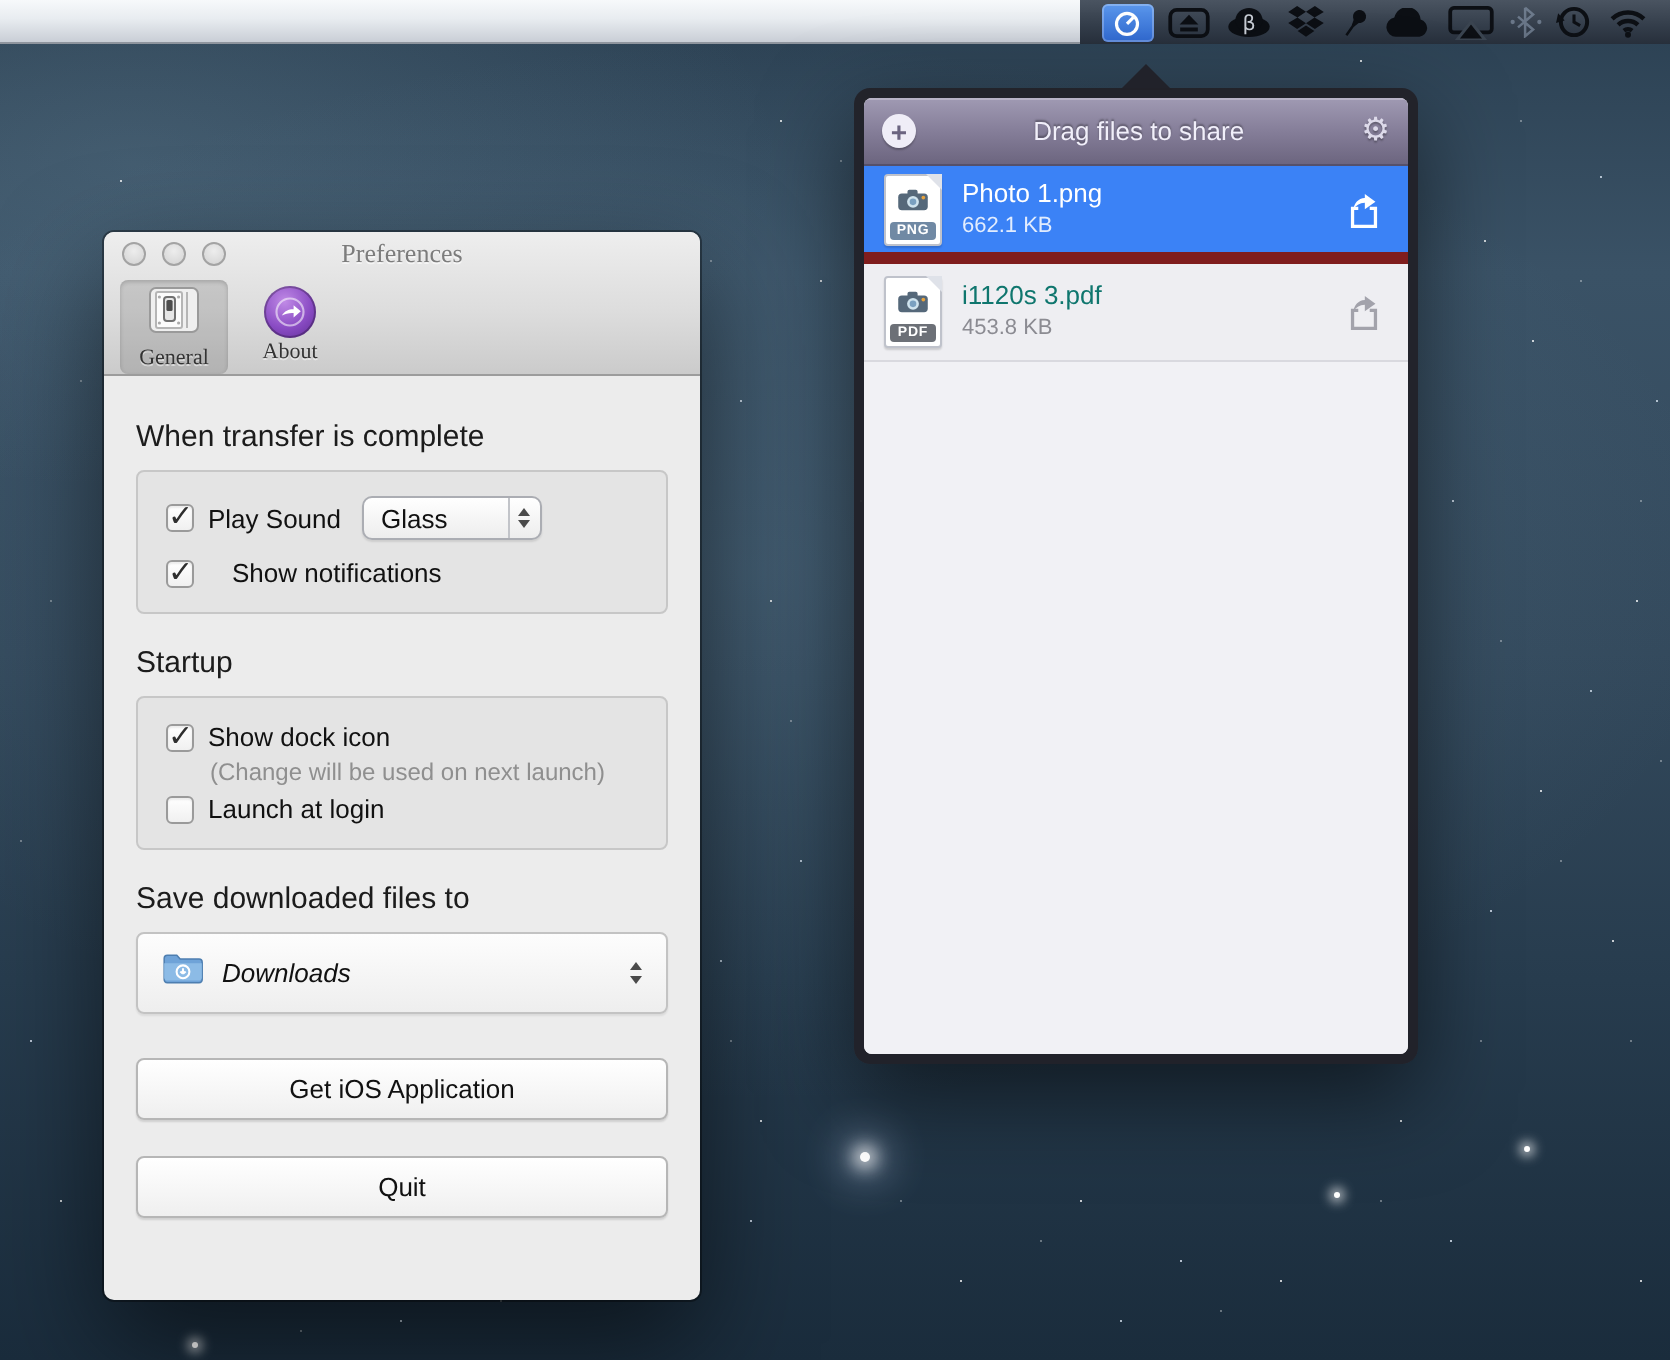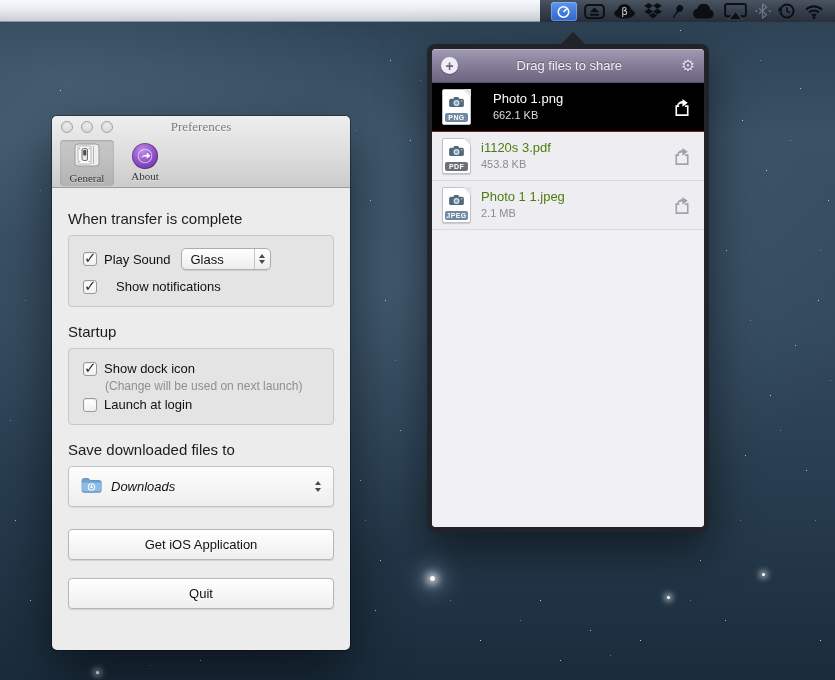--- a/index.html
+++ b/index.html
@@ -100,23 +100,23 @@
     border-bottom:1px solid #55506a;box-shadow:inset 0 1px 0 rgba(255,255,255,.25);
     display:flex;align-items:center;padding:0 9px;}
   .plus-btn{width:17px;height:17px;border-radius:50%;background:#efedf7;color:#6b6480;font-size:14px;font-weight:bold;
     display:flex;align-items:center;justify-content:center;line-height:1;cursor:default;box-shadow:0 1px 1px rgba(0,0,0,.25);}
   .pop-title{flex:1;text-align:center;font-size:13px;color:#f1effa;text-shadow:0 -1px 1px rgba(0,0,0,.35);}
   .gear{font-size:16px;color:#dddaea;line-height:1;cursor:default;text-shadow:0 1px 1px rgba(0,0,0,.3);}
 
   .file-list{flex:1;display:flex;flex-direction:column;background:#f1f1f5;}
   .file-row{height:49px;flex:0 0 auto;display:flex;align-items:center;padding:0 12px 0 10px;
     background:#eeeef2;border-bottom:1px solid #d9d9df;cursor:default;}
-  .file-row.selected{background:#000000;border-bottom:1px solid #7f1d1d;gap:12px;}
+  .file-row.selected{background:#3b82f6;border-bottom:6px solid #7f1d1d;}
   .file-meta{flex:1;min-width:0;margin-left:10px;}
-  .file-name{font-size:13px;color:#4d7c0f;line-height:1.3;white-space:nowrap;overflow:hidden;}
+  .file-name{font-size:13px;color:#0f766e;line-height:1.3;white-space:nowrap;overflow:hidden;}
   .file-size{font-size:11px;color:#8b8b92;line-height:1.3;}
   .file-row.selected .file-name{color:#ffffff;}
   .file-row.selected .file-size{color:rgba(255,255,255,.85);}
   .share-btn{color:#a2a2ab;display:flex;align-items:center;cursor:default;}
   .file-row.selected .share-btn{color:#ffffff;}
 
   .doc-icon{position:relative;width:29px;height:36px;background:#ffffff;border:1px solid #bfc2cb;border-radius:2px;
     flex:0 0 auto;display:flex;align-items:flex-start;justify-content:center;padding-top:6px;
     box-shadow:0 1px 1px rgba(0,0,0,.15);}
   .doc-icon::after{content:"";position:absolute;top:-1px;right:-1px;width:0;height:0;
@@ -365,39 +365,17 @@
           <div class="file-size">453.8 KB</div>
         </div>
         <div class="share-btn">
           <svg viewBox="0 0 24 22" width="20" height="18">
               <path fill="currentColor" d="M4 9h4.5v2H6v9h12v-9h-2.5V9H20v13H4z"></path>
               <path fill="currentColor" d="M12.5 6.6C9.3 6.7 7 8.2 5.4 10.9c.6-4.3 3-7 7.1-7.3V1.2L19 5.9l-6.5 4.7z"></path>
             </svg>
         </div>
       </div>
 
-      <div class="file-row">
-        <div class="doc-icon jpeg">
-          <svg viewBox="0 0 18 13" width="17" height="12">
-              <rect x="1" y="3" width="16" height="9" rx="2" fill="#55687a"></rect>
-              <rect x="6" y="1" width="5.5" height="3" rx="1" fill="#55687a"></rect>
-              <circle cx="9" cy="7.5" r="3.2" fill="#cfe3ee"></circle>
-              <circle cx="9" cy="7.5" r="1.8" fill="#7aa0c0"></circle>
-              <circle cx="14.6" cy="5.2" r="1" fill="#e8a33d"></circle>
-            </svg>
-          <span class="badge">JPEG</span>
-        </div>
-        <div class="file-meta">
-          <div class="file-name">Photo 1 1.jpeg</div>
-          <div class="file-size">2.1 MB</div>
-        </div>
-        <div class="share-btn">
-          <svg viewBox="0 0 24 22" width="20" height="18">
-              <path fill="currentColor" d="M4 9h4.5v2H6v9h12v-9h-2.5V9H20v13H4z"></path>
-              <path fill="currentColor" d="M12.5 6.6C9.3 6.7 7 8.2 5.4 10.9c.6-4.3 3-7 7.1-7.3V1.2L19 5.9l-6.5 4.7z"></path>
-            </svg>
-        </div>
-      </div>
 
       <div style="flex:1"></div>
     </div>
   </div>
 </div>
 
 </body></html>

